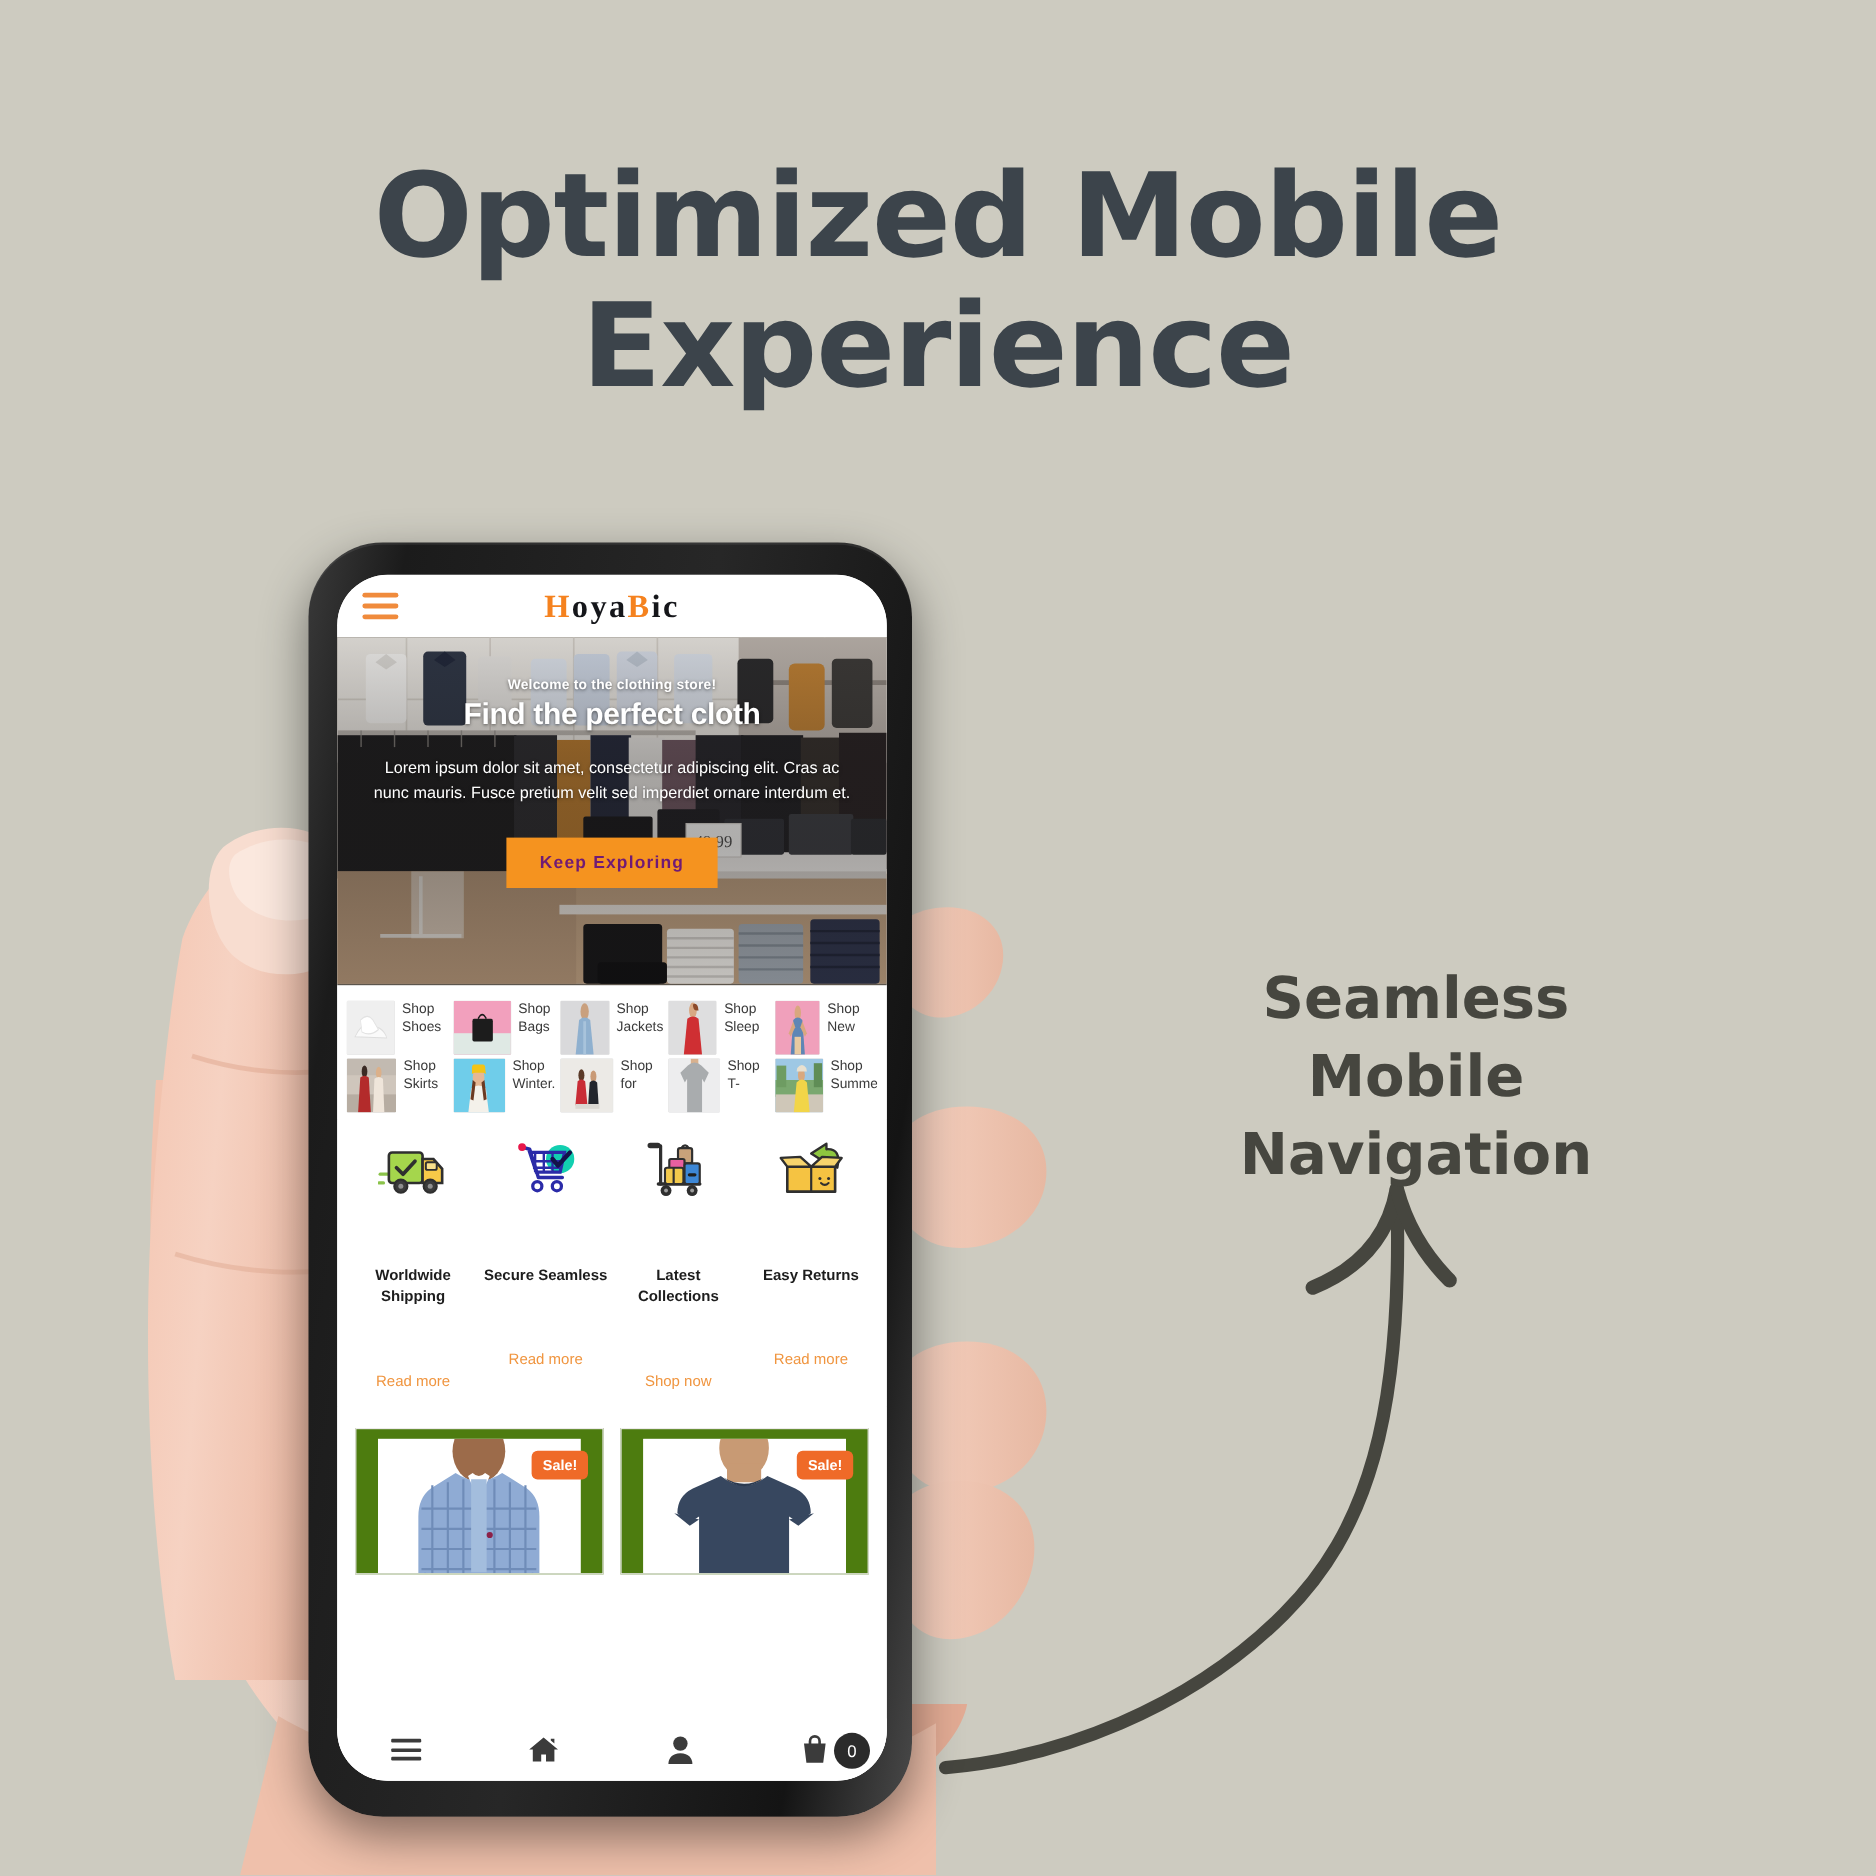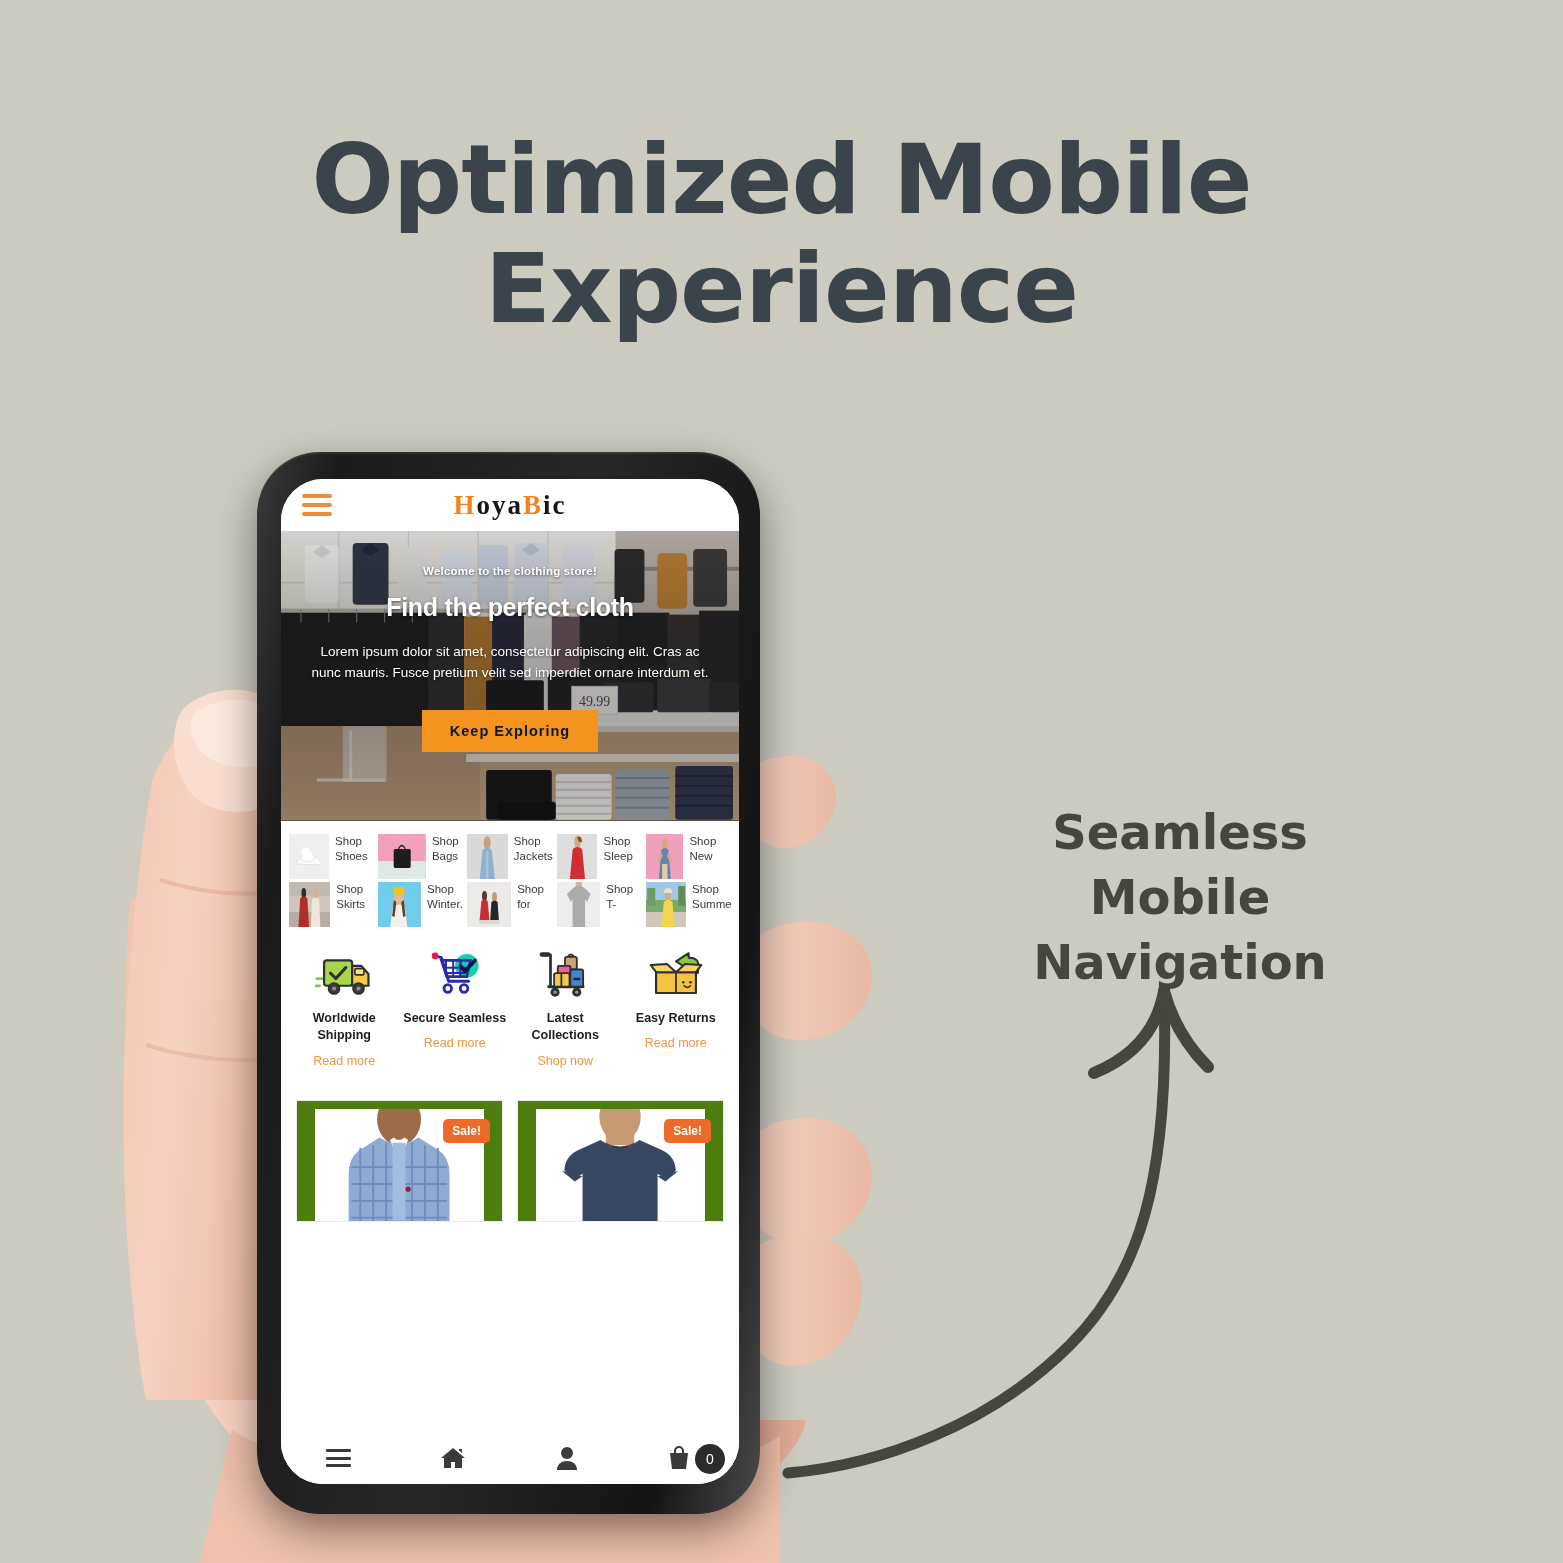--- a/index.html
+++ b/index.html
@@ -85,25 +85,25 @@
   .hero-overlay{
     position:absolute;inset:0;
     background:linear-gradient(180deg,rgba(25,22,20,.10) 0%,rgba(25,22,20,.30) 35%,rgba(25,22,20,.34) 60%,rgba(25,22,20,.18) 100%);
   }
   .hero-content{
     position:absolute;left:0;right:0;top:34px;
     text-align:center;color:#fff;padding:0 18px;
     text-shadow:0 1px 3px rgba(0,0,0,.55);
   }
   .hero-kicker{font-size:11.5px;font-weight:bold;letter-spacing:.2px;}
-  .hero-title{font-size:25px;font-weight:bold;margin-top:16px;letter-spacing:-.3px;}
+  .hero-title{font-size:25px;font-weight:bold;margin-top:4px;letter-spacing:-.3px;}
   .hero-sub{font-size:13.5px;line-height:1.55;margin-top:20px;padding:0 6px;}
   .hero-btn{
     display:inline-block;margin-top:26px;
-    background:#f5931f;color:#0f172a;
+    background:#f5931f;color:#701a75;
     font-size:14.5px;font-weight:bold;letter-spacing:1px;
     padding:13px 28px;border:0;cursor:pointer;
   }
 
   
   .cats{
     background:#fff;padding:13px 8px 6px 8px;
     display:grid;grid-template-columns:repeat(5,1fr);gap:3px 4px;
     flex:0 0 auto;
   }
@@ -113,21 +113,21 @@
     font-size:11.5px;line-height:1.32;color:#3a3a3a;
     padding-left:2px;height:30px;overflow:hidden;
   }
 
   
   .features{
     background:#fff;padding:16px 10px 14px 10px;
     display:grid;grid-template-columns:repeat(4,1fr);gap:4px;
     flex:0 0 auto;text-align:center;
   }
-  .feat{display:flex;flex-direction:column;align-items:center;}
+  .feat{display:flex;flex-direction:column;align-items:center;gap:45px;}
   .feat-icon{width:58px;height:50px;margin-bottom:11px;}
   .feat-title{font-size:12.5px;font-weight:bold;color:#1d1d1d;line-height:1.38;}
   .feat-link{font-size:12.5px;color:#f0953f;margin-top:9px;cursor:pointer;}
 
   
   .na-head{
     background:#fff;padding:16px 16px 0 16px;
     display:flex;align-items:baseline;justify-content:space-between;
     flex:0 0 auto;
   }

